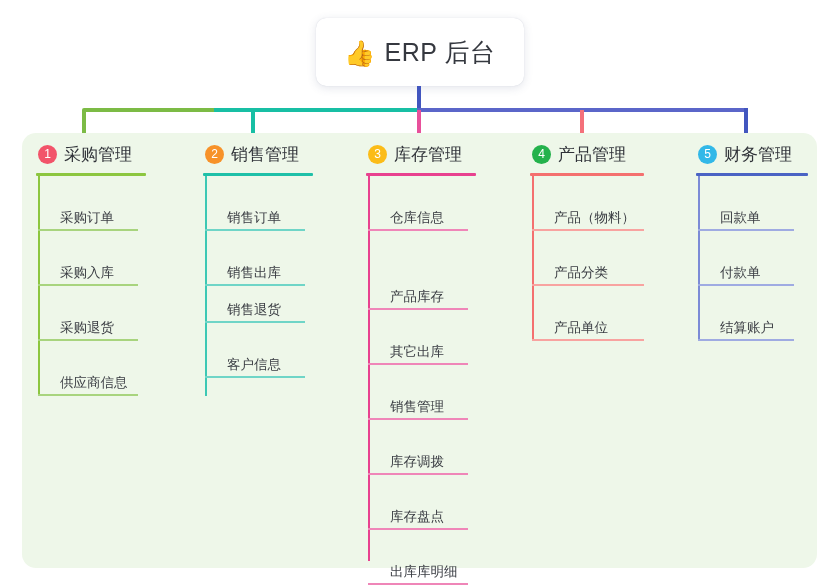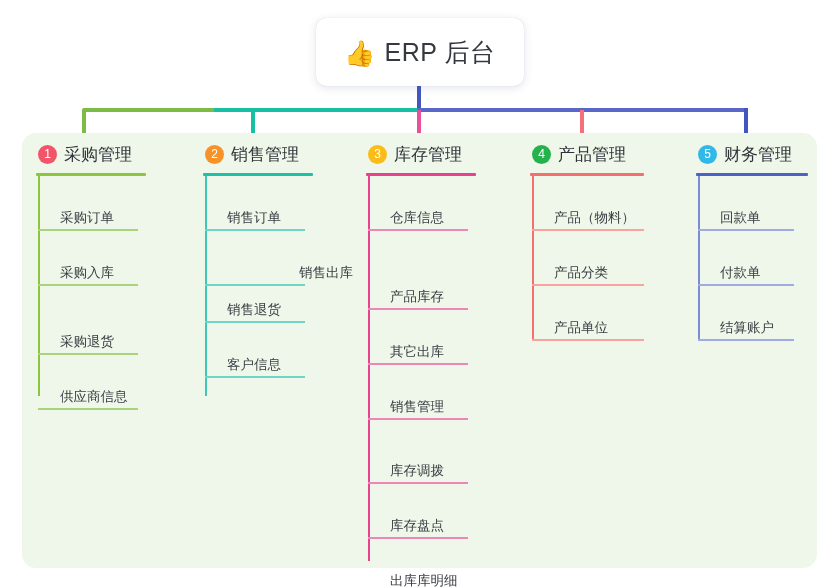--- a/index.html
+++ b/index.html
@@ -186,21 +186,21 @@
     <div class="items">
       <div class="spine" style="background: rgb(140, 198, 63); height: 220px;"></div>
       <div class="item" style="height: 55px;">
         <span class="item-label">采购订单</span>
         <div class="item-rule" style="background: rgb(168, 212, 126); width: 100px;"></div>
       </div>
       <div class="item" style="height: 55px;">
         <span class="item-label">采购入库</span>
         <div class="item-rule" style="background: rgb(168, 212, 126); width: 100px;"></div>
       </div>
-      <div class="item" style="height: 55px; margin-top: 14px;">
+      <div class="item" style="height: 55px;">
         <span class="item-label">采购退货</span>
         <div class="item-rule" style="background: rgb(168, 212, 126); width: 100px;"></div>
       </div>
       <div class="item" style="height: 55px;">
         <span class="item-label">供应商信息</span>
         <div class="item-rule" style="background: rgb(168, 212, 126); width: 100px;"></div>
       </div>
     </div>
   </div>
 <div class="col col-2">
@@ -208,21 +208,21 @@
       <span class="badge" style="background: rgb(247, 146, 41);">2</span>
       <span class="col-head-label">销售管理</span>
     </div>
     <div class="head-rule" style="background: rgb(31, 192, 168); width: 110px;"></div>
     <div class="items">
       <div class="spine" style="background: rgb(60, 200, 180); height: 220px;"></div>
       <div class="item" style="height: 55px;">
         <span class="item-label">销售订单</span>
         <div class="item-rule" style="background: rgb(111, 213, 199); width: 100px;"></div>
       </div>
-      <div class="item" style="height: 55px; justify-content: flex-end;">
+      <div class="item" style="height: 55px;">
         <span class="item-label">销售出库</span>
         <div class="item-rule" style="background: rgb(111, 213, 199); width: 100px;"></div>
       </div>
       <div class="item" style="height: 37px;">
         <span class="item-label">销售退货</span>
         <div class="item-rule" style="background: rgb(111, 213, 199); width: 100px;"></div>
       </div>
       <div class="item" style="height: 55px;">
         <span class="item-label">客户信息</span>
         <div class="item-rule" style="background: rgb(111, 213, 199); width: 100px;"></div>
@@ -246,21 +246,21 @@
         <div class="item-rule" style="background: rgb(239, 134, 184); width: 100px;"></div>
       </div>
       <div class="item" style="height: 55px; text-align: right;">
         <span class="item-label">其它出库</span>
         <div class="item-rule" style="background: rgb(239, 134, 184); width: 100px;"></div>
       </div>
       <div class="item" style="height: 55px;">
         <span class="item-label">销售管理</span>
         <div class="item-rule" style="background: rgb(239, 134, 184); width: 100px;"></div>
       </div>
-      <div class="item" style="height: 64px;">
+      <div class="item" style="height: 55px;">
         <span class="item-label">库存调拨</span>
         <div class="item-rule" style="background: rgb(239, 134, 184); width: 100px;"></div>
       </div>
       <div class="item" style="height: 55px; text-align: center;">
         <span class="item-label">库存盘点</span>
         <div class="item-rule" style="background: rgb(239, 134, 184); width: 100px;"></div>
       </div>
       <div class="item" style="height: 55px; font-family: Liberation Mono, monospace;">
         <span class="item-label">出库库明细</span>
         <div class="item-rule" style="background: rgb(239, 134, 184); width: 100px;"></div>

